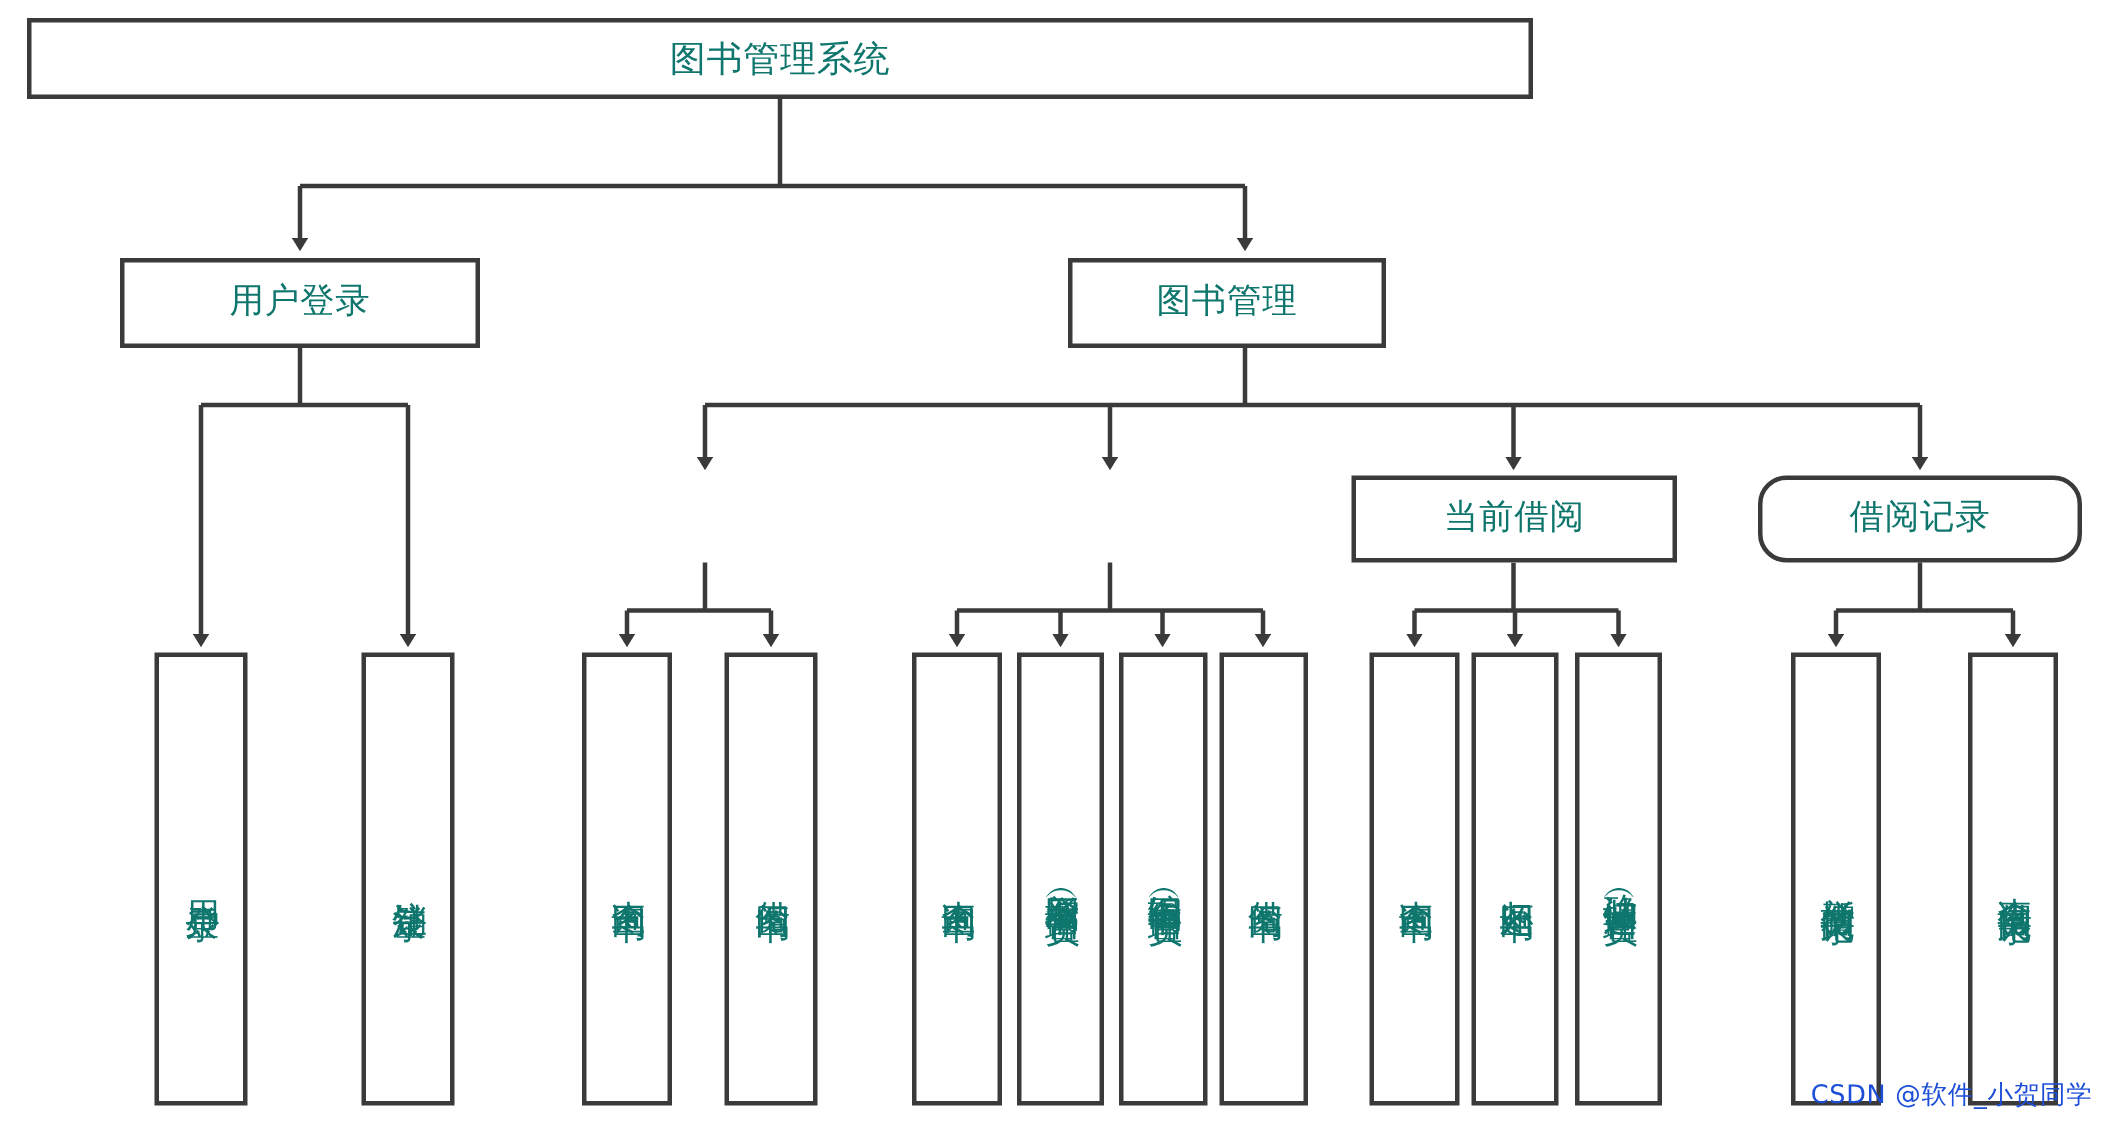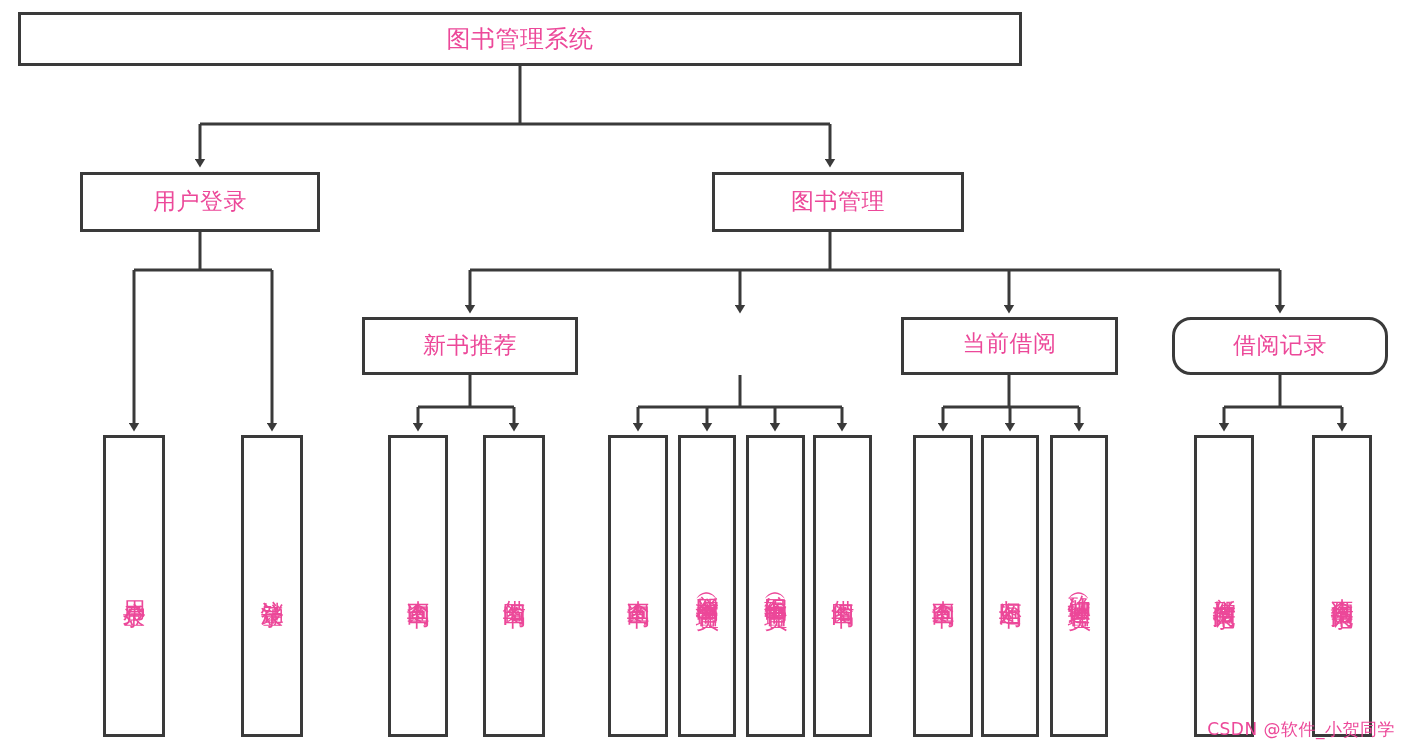--- a/index.html
+++ b/index.html
@@ -26,21 +26,21 @@
     pointer-events: none;
   }
   .node {
     position: absolute;
     box-sizing: border-box;
     background: #ffffff;
     border: 3px solid #3a3a3a;
     display: flex;
     align-items: center;
     justify-content: center;
-    color: #ec4899;
+    color: #0f766e;
   }
   .node.level0 {
     border-width: 3px;
   }
   .node-label {
     font-size: 24px;
     line-height: 1.1;
     letter-spacing: 0.5px;
     white-space: nowrap;
   }
@@ -61,21 +61,21 @@
     line-height: 1.28;
     letter-spacing: 2px;
     white-space: nowrap;
     text-align: center;
   }
   #watermark {
     position: absolute;
     right: 10px;
     bottom: 6px;
     font-size: 17px;
-    color: #ec4899;
+    color: #1d4ed8;
     white-space: nowrap;
     letter-spacing: 0.5px;
   }
 </style>
 </head>
 <body>
 
 <div id="canvas">
 
   <svg id="edges" viewBox="0 0 1405 747" xmlns="http://www.w3.org/2000/svg">
@@ -128,28 +128,25 @@
     </g>
   </svg>
 
   <div class="node level0" style="left:18px; top:12px; width:1004px; height:54px;">
     <span class="node-label">图书管理系统</span>
   </div>
 
   <div class="node level1" style="left:80px; top:172px; width:240px; height:60px;">
     <span class="node-label">用户登录</span>
   </div>
-  <div class="node level1" style="left:712px; top:172px; width:252px; height:60px;">
+  <div class="node level1" style="left:712px; top:172px; width:212px; height:60px;">
     <span class="node-label">图书管理</span>
   </div>
 
-  <div class="node level2" style="left:362px; top:317px; width:216px; height:58px;">
-    <span class="node-label">新书推荐</span>
-  </div>
-  <div class="node level2" style="left:901px; top:317px; width:217px; height:58px;font-family:Liberation Mono, monospace;">
+  <div class="node level2" style="left:901px; top:317px; width:217px; height:58px;">
     <span class="node-label">当前借阅</span>
   </div>
   <div class="node level2" style="left:1172px; top:317px; width:216px; height:58px;border-radius:19px;">
     <span class="node-label">借阅记录</span>
   </div>
 
   <div class="node leaf" style="left:103px; top:435px; width:62px; height:302px;">
     <span class="node-label">用户登录</span>
   </div>
   <div class="node leaf" style="left:241px; top:435px; width:62px; height:302px;">

